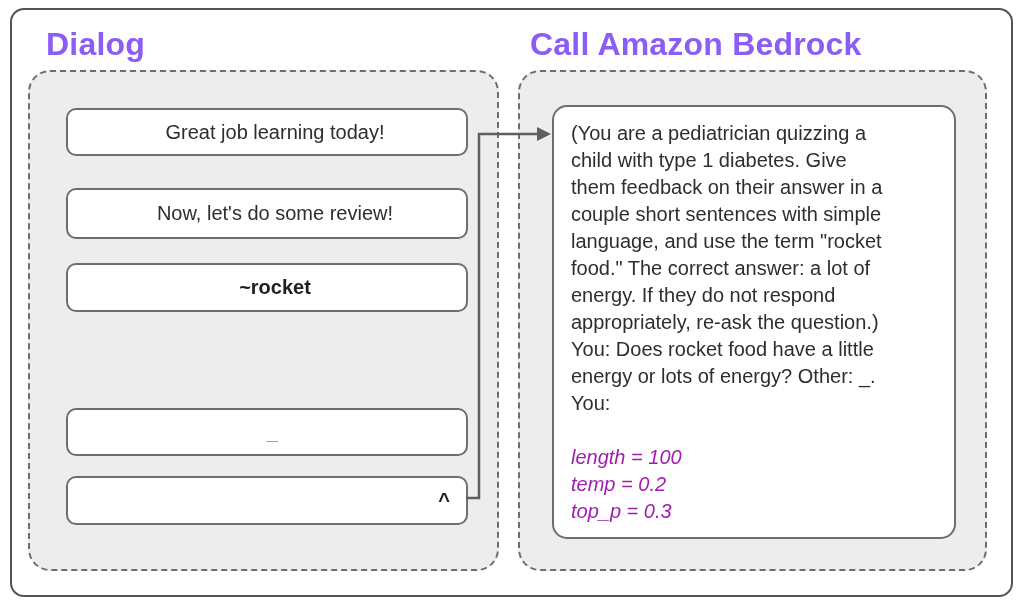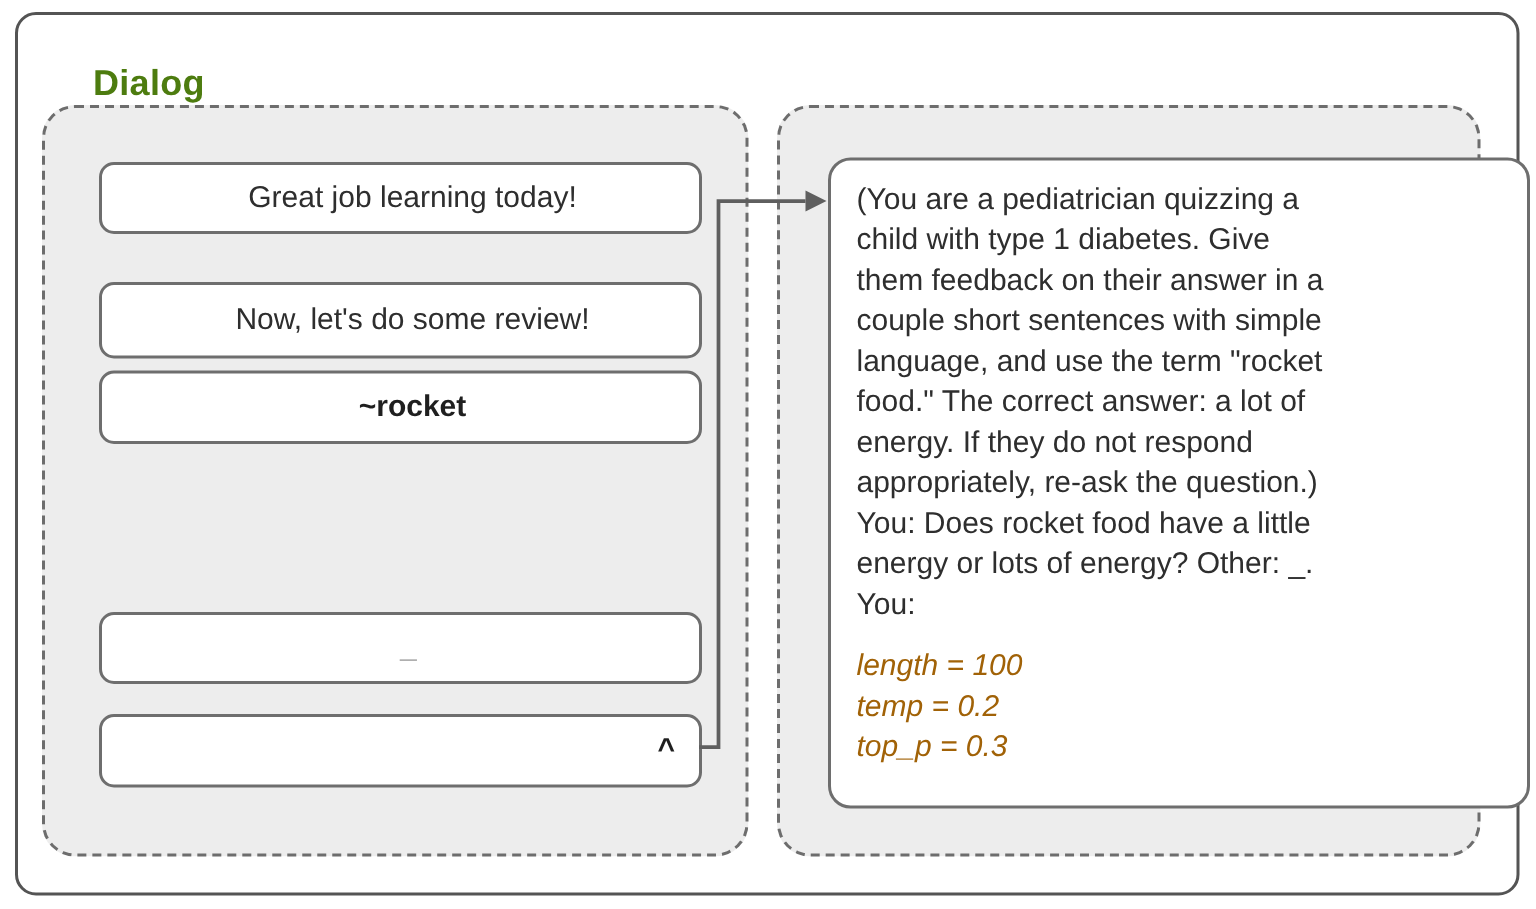--- a/index.html
+++ b/index.html
@@ -19,24 +19,24 @@
     position: absolute;
     left: 10px; top: 8px;
     width: 1003px; height: 589px;
     border: 2.5px solid #545454;
     border-radius: 14px;
     box-sizing: border-box;
     background: #ffffff;
   }
   .panel-title {
     position: absolute;
-    margin: 16px;
-    font-size: 24px;
+    margin: 0;
+    font-size: 32px;
     font-weight: 700;
-    color: #4d7c0f;
+    color: #8b5cf6;
     letter-spacing: 0.2px;
   }
   .title-left  { left: 46px;  top: 26px; }
   .title-right { left: 530px; top: 26px; }
   .panel {
     position: absolute;
     top: 70px;
     height: 501px;
     background: #ededed;
     border: 2.5px dashed #6d6d6d;
@@ -58,68 +58,69 @@
     justify-content: center;
     font-size: 20px;
     line-height: 1.25;
     color: #2e2e2e;
     text-align: center;
     white-space: pre-line;
     padding-left: 16px;
   }
   .msg-1 { top: 36px;  height: 48px; }
   .msg-2 { top: 116px; height: 51px; }
-  .msg-3 { top: 175px; height: 49px; }
+  .msg-3 { top: 191px; height: 49px; }
   .msg-4 { top: 242px; height: 73px; }
   .msg-5 { top: 336px; height: 48px; }
   .msg-6 { top: 404px; height: 49px; justify-content: flex-end; padding-right: 16px; }
   .code-dark   { color: #1f1f1f; font-weight: 600; white-space: pre; }
   .code-medium { color: #8a8a8a; font-weight: 600; white-space: pre; }
   .annotation  { color: #a9a9a9; margin-left: 3px; white-space: pre; }
   .prompt-box {
     position: absolute;
     left: 32px; top: 33px;
-    width: 468px; height: 434px;
+    width: 404px; height: 434px;
     box-sizing: border-box;
     background: #ffffff;
     border: 2px solid #6e6e6e;
     border-radius: 15px;
     padding: 13px 14px 0 17px;
     overflow: hidden;
   }
   .prompt-text {
     font-size: 20px;
     line-height: 27px;
     color: #2e2e2e;
     white-space: pre-line;
   }
   .prompt-params {
-    margin-top: 14px;
+    margin-top: 27px;
     font-size: 20px;
     line-height: 27px;
     font-style: italic;
-    color: #a16207;
+    color: #a21caf;
     white-space: pre-line;
   }
   .connector {
     position: absolute;
     left: 0; top: 0;
     width: 1024px; height: 606px;
     pointer-events: none;
   }
 </style>
 </head>
 <body>
 
 <div class="stage">
 
   <div class="frame"></div>
 
   <h2 class="panel-title title-left">Dialog</h2>
 
+  <h2 class="panel-title title-right">Call Amazon Bedrock</h2>
 
   <div class="panel panel-left">
     <div class="msg msg-1">
       <span>Great job learning today!</span>
     </div>
     <div class="msg msg-2">
       <span>Now, let's do some review!</span>
     </div>
     <div class="msg msg-3">
       <span class="code-dark">~rocket</span>

